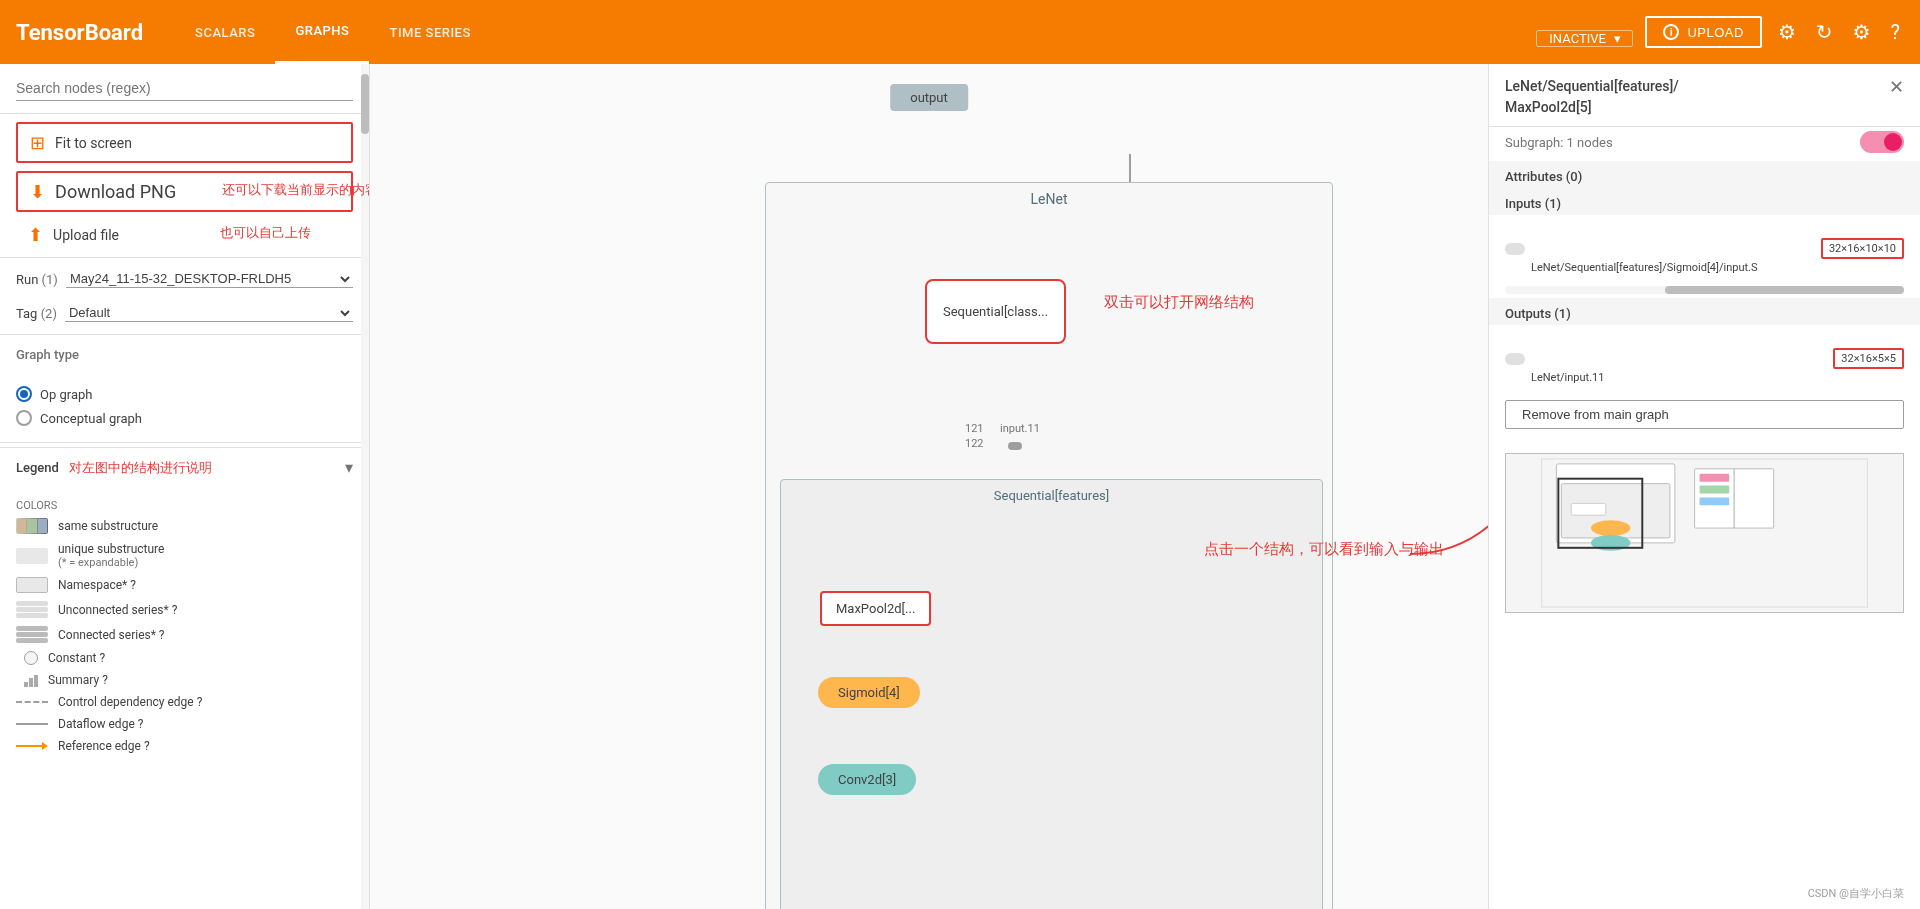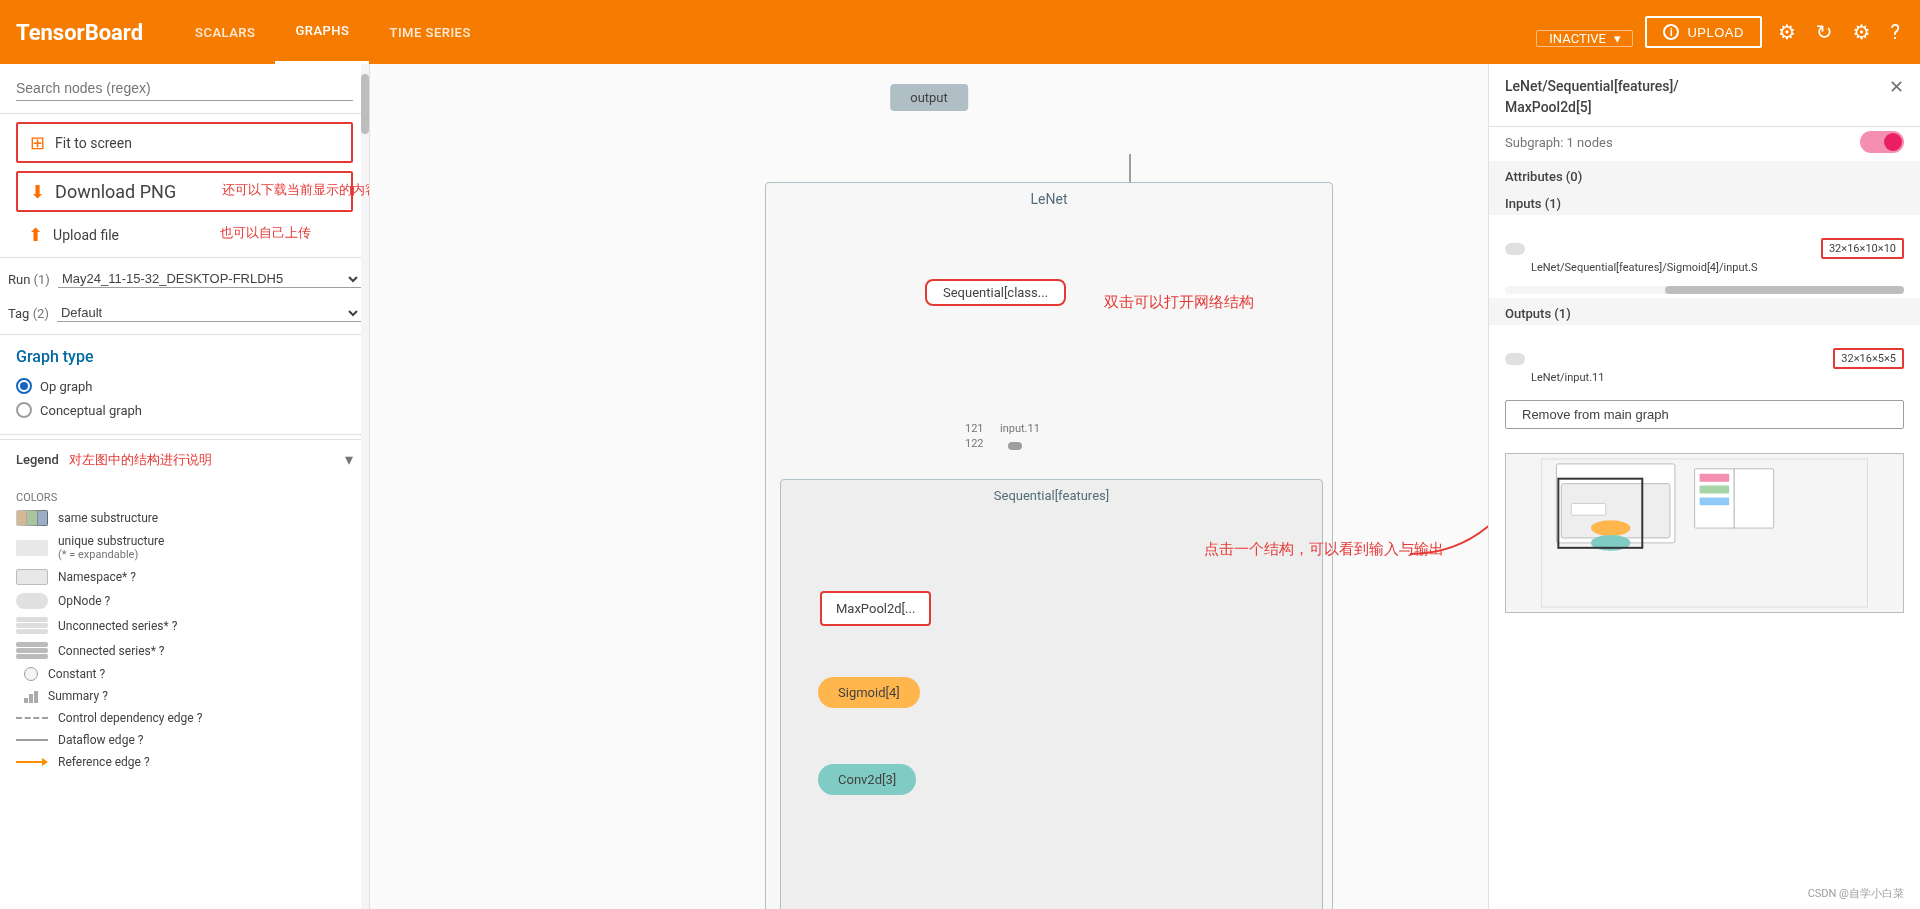--- a/index.html
+++ b/index.html
@@ -131,44 +131,44 @@
       font-size: 14px;
       font-weight: 500;
       margin-left: 4px;
     }
 
     .divider { height: 1px; background: #e0e0e0; margin: 4px 0; }
 
     .run-row, .tag-row {
       display: flex;
       align-items: center;
-      padding: 8px 8px;
+      padding: 8px 16px;
       gap: 8px;
       font-size: 13px;
       color: #424242;
     }
     .run-select, .tag-select {
       border: none;
       border-bottom: 1px solid #9e9e9e;
       background: transparent;
       font-size: 13px;
       color: #424242;
       cursor: pointer;
       flex: 1;
       outline: none;
     }
 
     .graph-type-section {
       padding: 8px 16px;
     }
     .graph-type-label {
-      font-size: 16px;
-      color: #0369a1;
+      font-size: 13px;
+      color: #737373;
       font-weight: 500;
-      margin-bottom: 8px;
+      margin-bottom: 20px;
     }
     .radio-row {
       display: flex;
       align-items: center;
       gap: 8px;
       padding: 4px 0;
       font-size: 13px;
       color: #424242;
     }
     .radio-btn {
@@ -531,24 +531,20 @@
             <div>unique substructure</div>
             <div style="font-size:11px;color:#757575;">(* = expandable)</div>
           </div>
         </div>
 
         <div class="legend-row">
           <div class="swatch-rect" style="background:#e8e8e8; border-radius:2px; border:1px solid #bbb;"></div>
           <span>Namespace* ?</span>
         </div>
 
-        <div class="legend-row">
-          <div class="swatch-oval" style="background:#e0e0e0;"></div>
-          <span>OpNode ?</span>
-        </div>
 
         <div class="legend-row">
           <div style="display:flex;flex-direction:column;gap:1px;width:32px;">
             <div style="height:5px;background:#ddd;border-radius:2px;"></div>
             <div style="height:5px;background:#ddd;border-radius:2px;"></div>
             <div style="height:5px;background:#ddd;border-radius:2px;"></div>
           </div>
           <span>Unconnected series* ?</span>
         </div>
 
@@ -618,21 +614,21 @@
     </svg>
 
     <div class="output-node">
       <span>output</span>
     </div>
 
     <div style="position:absolute; top:118px; left:395px; right:155px; height:730px; border:1px solid #b0bec5; background:#f7f7f7; border-radius:4px;">
       <div style="text-align:center; font-size:14px; color:#546e7a; padding-top:8px;">LeNet</div>
     </div>
 
-    <div style="position:absolute; top:215px; left:555px; background:white; border:2px solid #e53935; border-radius:8px; padding:4px 16px; font-size:13px; color:#424242; cursor:pointer;">
+    <div style="position:absolute; top:215px; left:555px; background:white; border:2px solid #e53935; border-radius:8px; padding:23px 16px; font-size:13px; color:#424242; cursor:pointer;">
       <span>Sequential[class...</span>
     </div>
 
     <div style="position:absolute; top:228px; left:730px;">
       <span class="annotation-red" style="font-size:15px; font-weight:500;">双击可以打开网络结构</span>
     </div>
 
     <div style="position:absolute; top:358px; left:595px; font-size:11px; color:#757575;">121</div>
     <div style="position:absolute; top:373px; left:595px; font-size:11px; color:#757575;">122</div>
     <div style="position:absolute; top:358px; left:630px; font-size:11px; color:#757575;">input.11</div>

